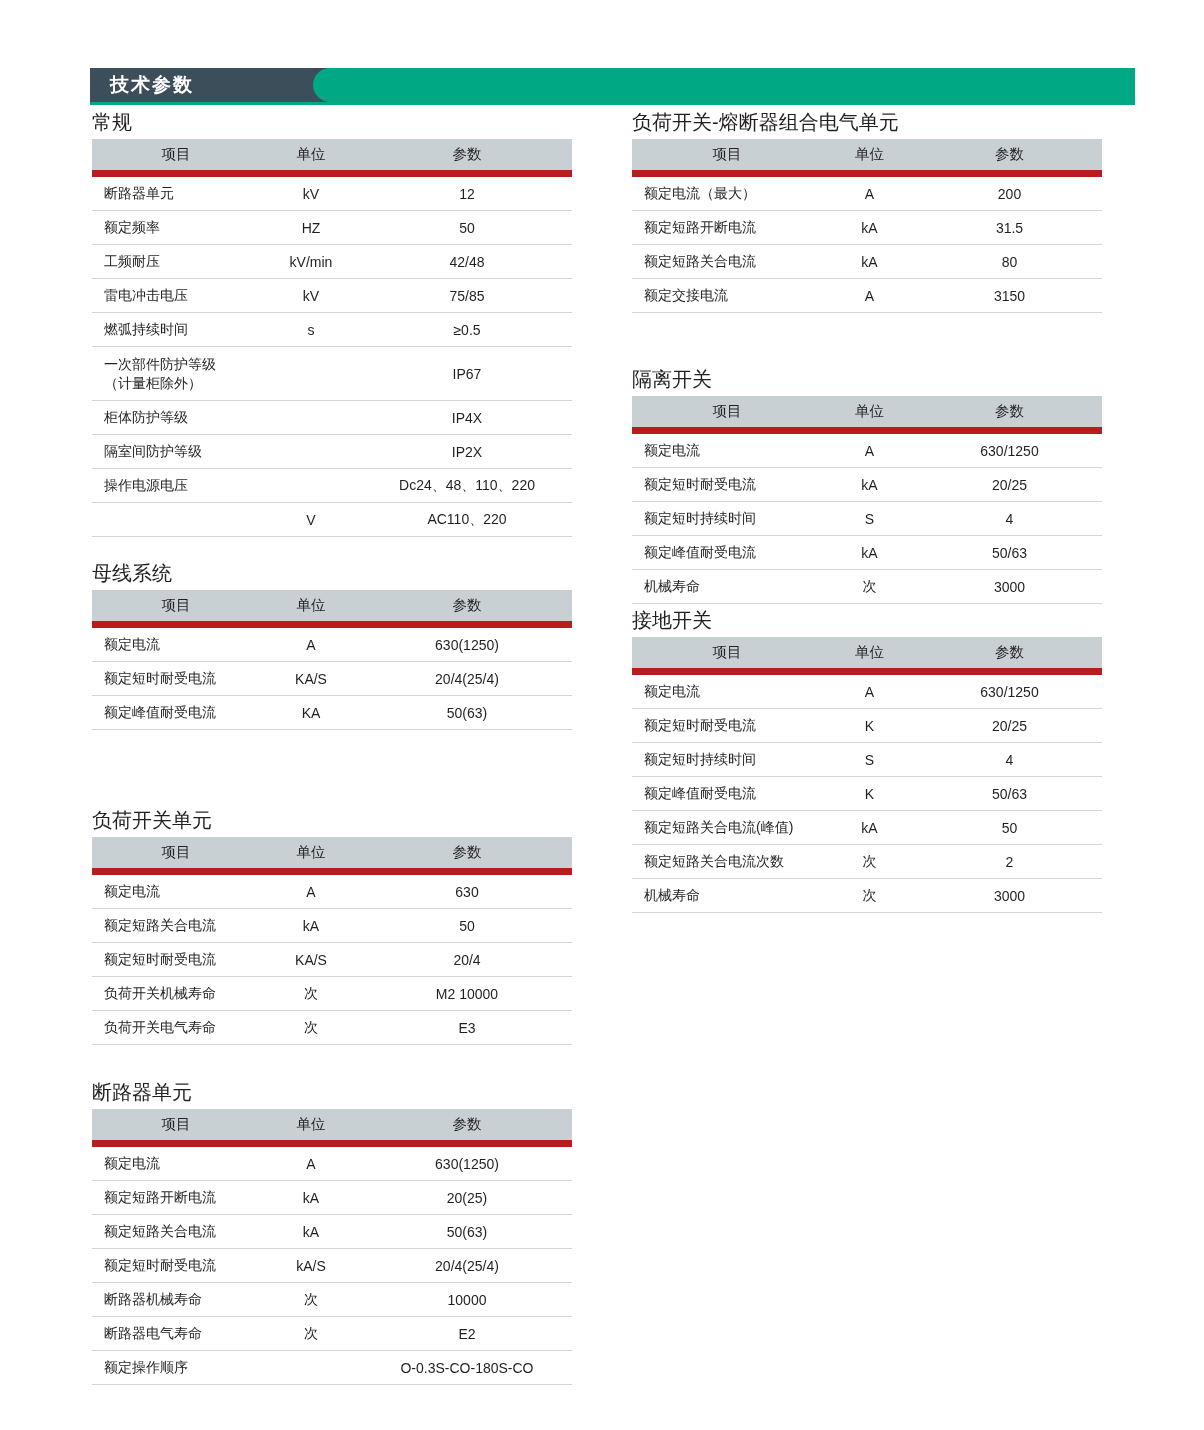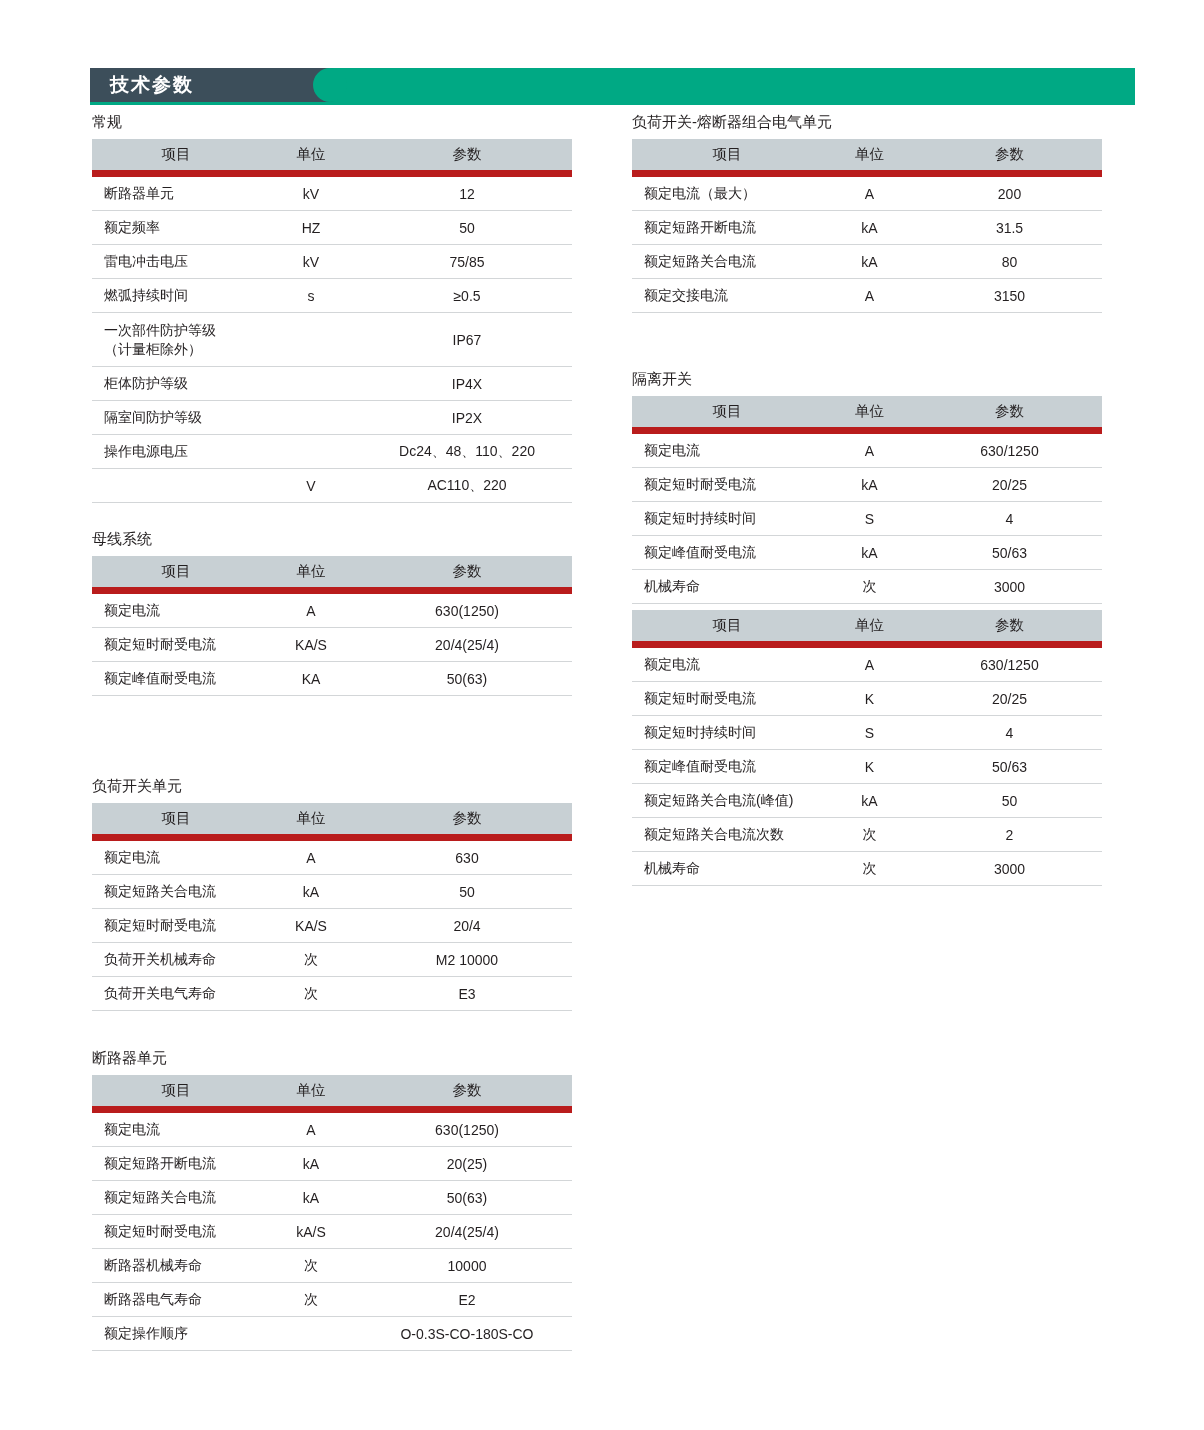--- a/index.html
+++ b/index.html
@@ -85,21 +85,21 @@
   
   .col {
     position: absolute;
   }
   .col-left { left: 92px; top: 112px; width: 480px; }
   .col-right { left: 632px; top: 112px; width: 480px; }
 
   .block { margin-bottom: 6px; }
 
   .block-title {
-    font-size: 15px;
+    font-size: 20px;
     color: #231f20;
     margin-bottom: 7px;
     line-height: 20px;
   }
 
   table.spec {
     border-collapse: collapse;
     table-layout: fixed;
     font-size: 14px;
   }
@@ -157,20 +157,25 @@
           <td class="item">断路器单元</td>
           <td>kV</td>
           <td>12</td>
         </tr>
         <tr>
           <td class="item">额定频率</td>
           <td>HZ</td>
           <td>50</td>
         </tr>
         <tr>
+          <td class="item">工频耐压</td>
+          <td>kV/min</td>
+          <td>42/48</td>
+        </tr>
+        <tr>
           <td class="item">雷电冲击电压</td>
           <td>kV</td>
           <td>75/85</td>
         </tr>
         <tr>
           <td class="item">燃弧持续时间</td>
           <td>s</td>
           <td>≥0.5</td>
         </tr>
         <tr style="height:54px;">
@@ -420,20 +425,21 @@
         <tr>
           <td class="item">机械寿命</td>
           <td>次</td>
           <td>3000</td>
         </tr>
       </tbody>
     </table>
   </div>
 
   <div class="block">
+    <div class="block-title">接地开关</div>
     <table class="spec" style="width:470px;">
       <colgroup>
           <col style="width:190px">
           <col style="width:95px">
           <col style="width:185px">
         </colgroup>
       <thead>
         <tr>
           <th>项目</th>
           <th>单位</th>

